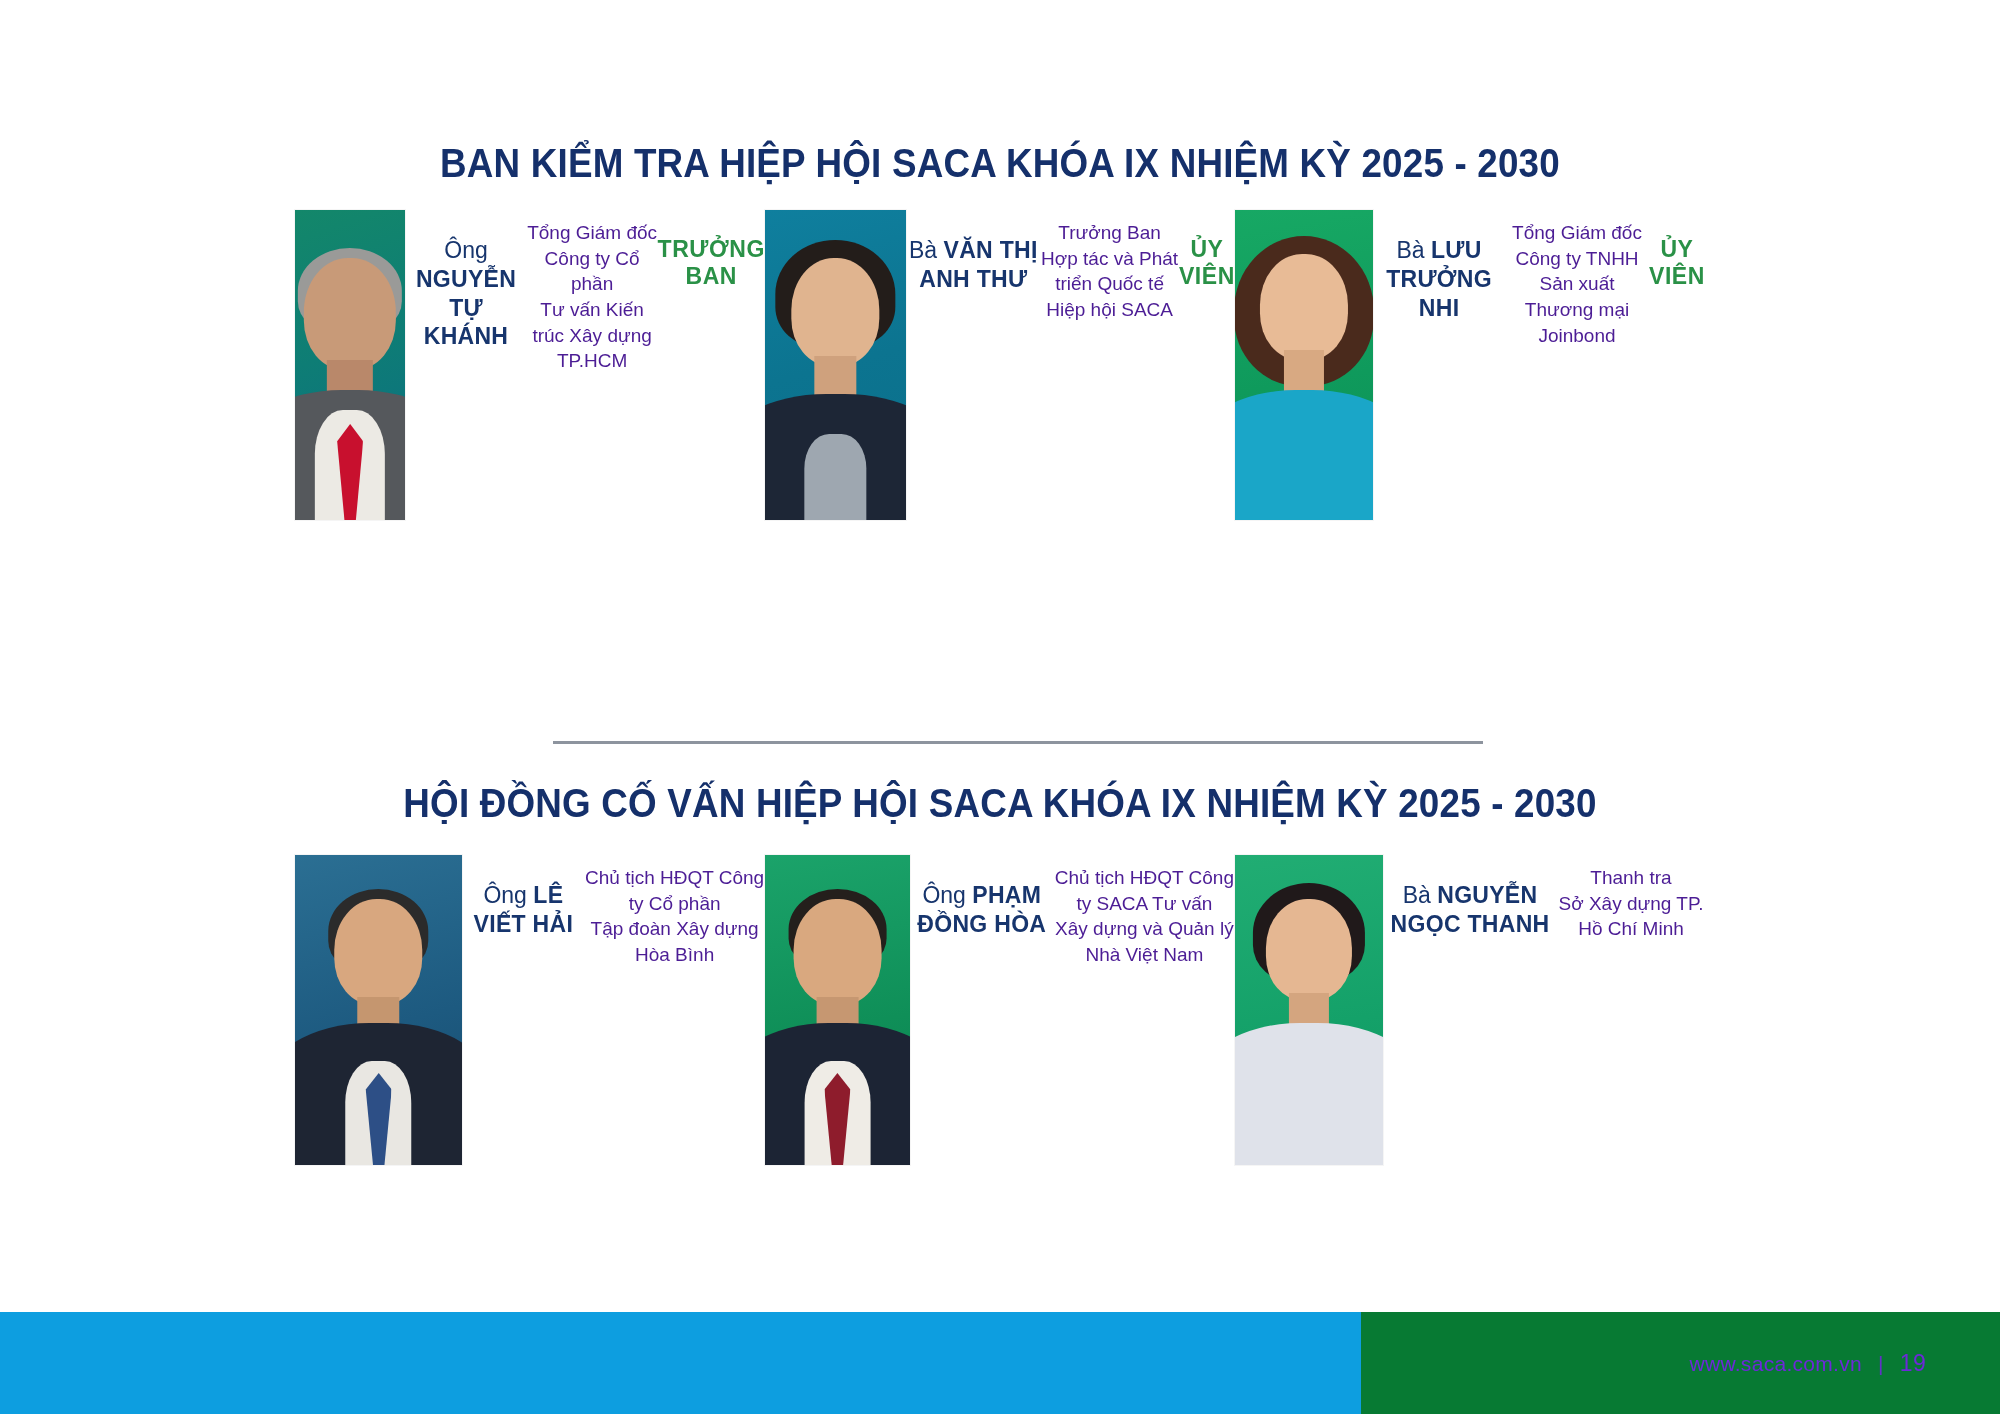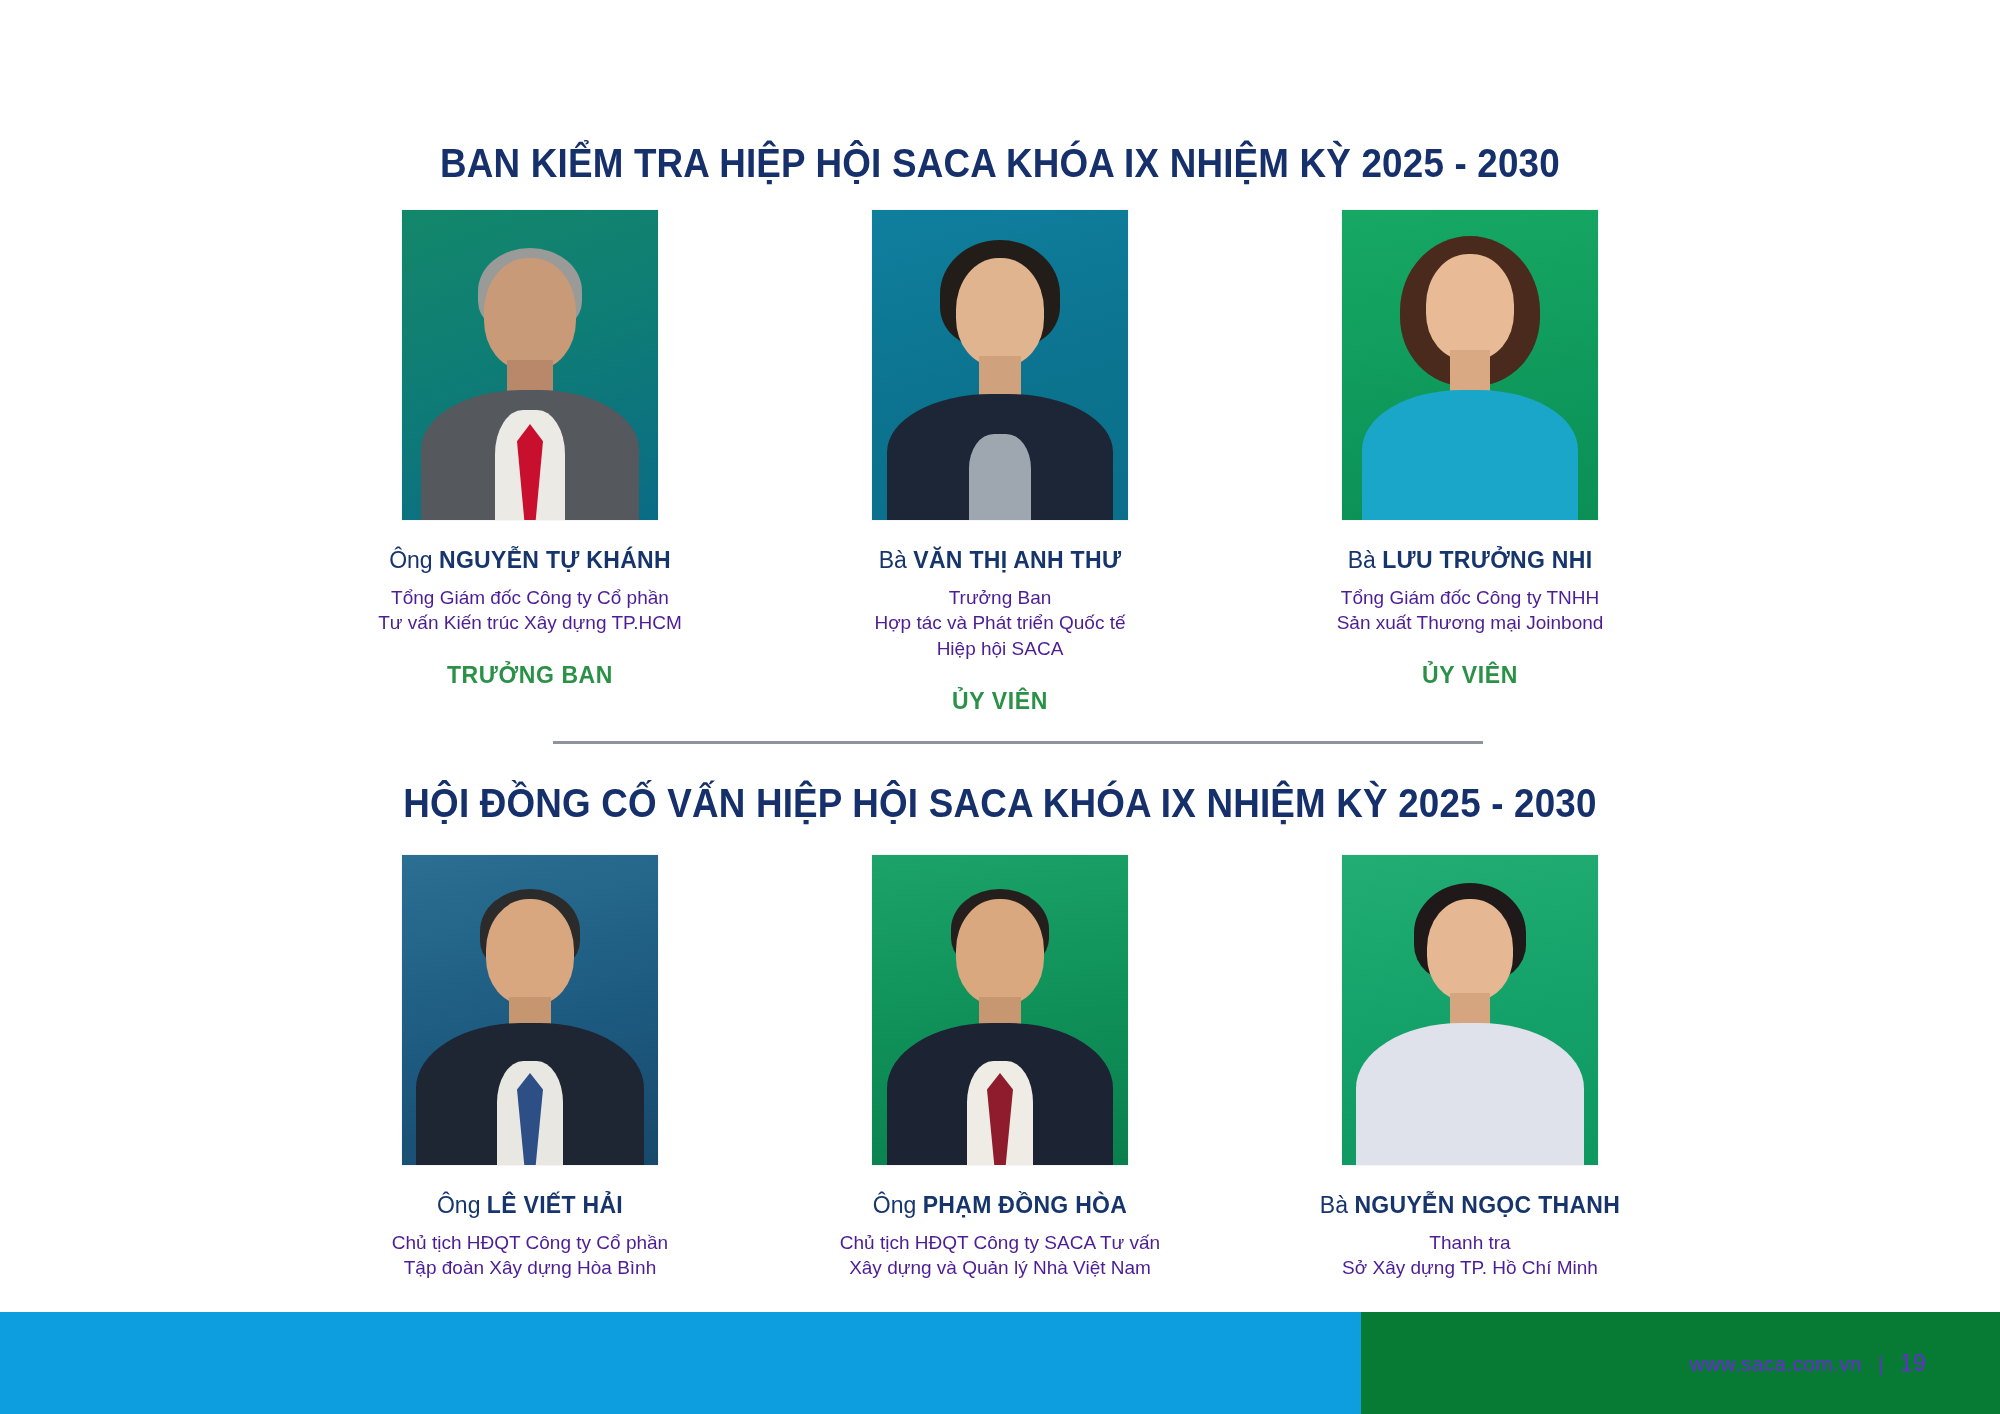--- a/index.html
+++ b/index.html
@@ -58,22 +58,21 @@
     display: flex;
     justify-content: center;
     gap: 0;
   }
   #row-1 { top: 210px; }
   #row-2 { top: 855px; }
 
   .card {
     width: 470px;
     display: flex;
-    flex-direction: column;
-    align-items: center;
+    align-items: flex-start;
   }
 
   .photo {
     width: 256px;
     height: 310px;
     position: relative;
     overflow: hidden;
     border: 0;
     background: #0b6f73;
     box-shadow: 0 0 0 1px rgba(0,0,0,0.04);

